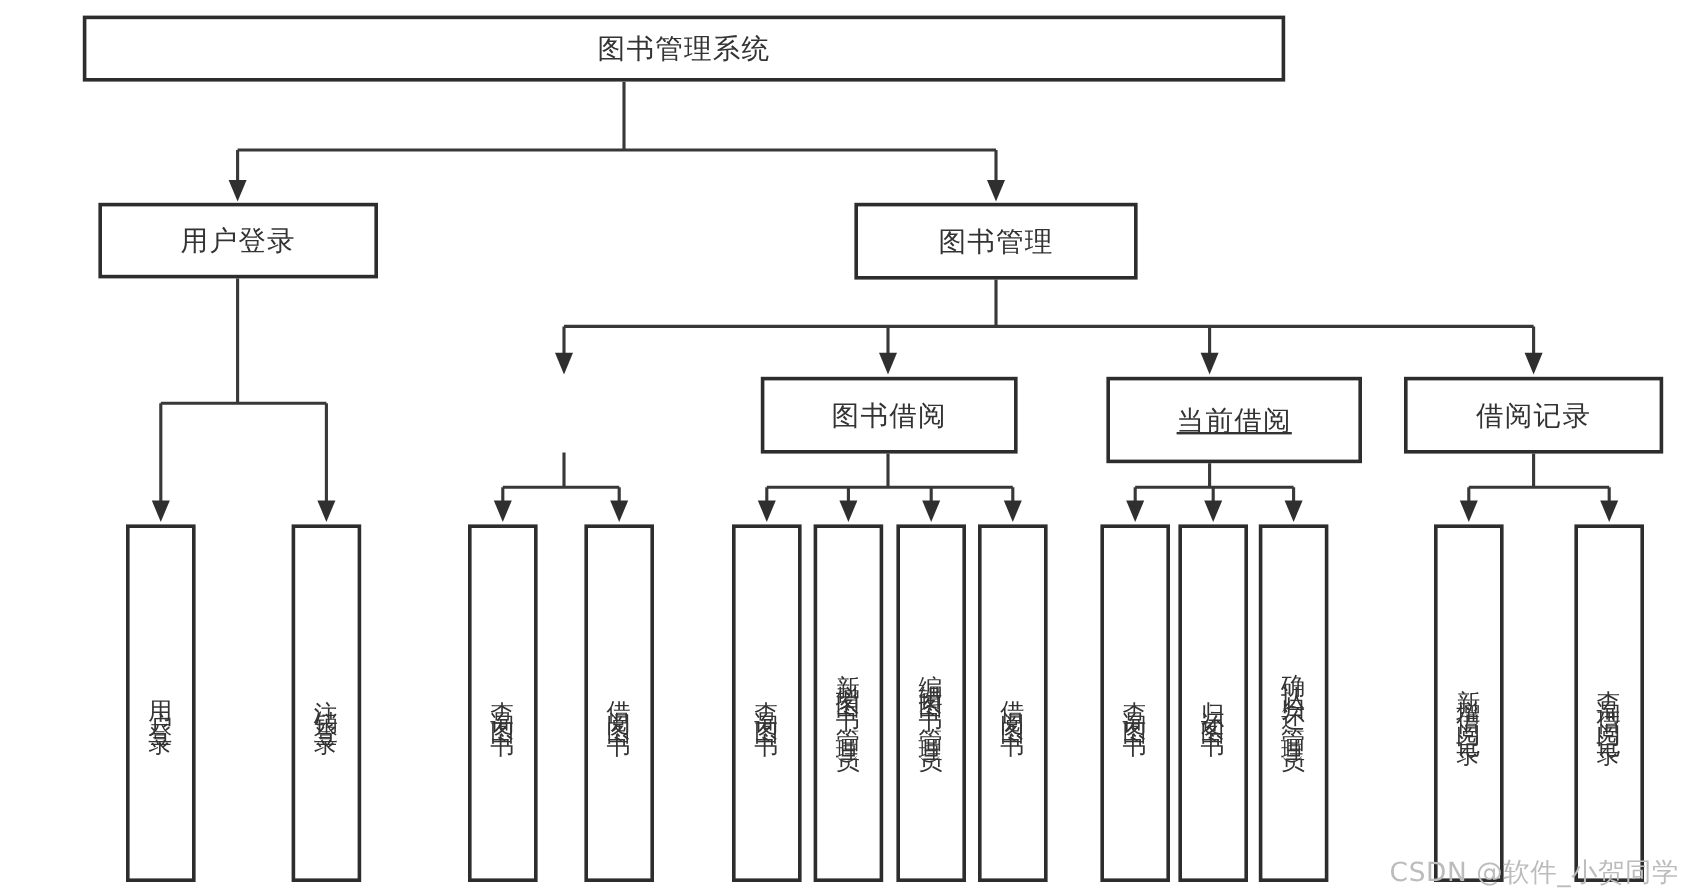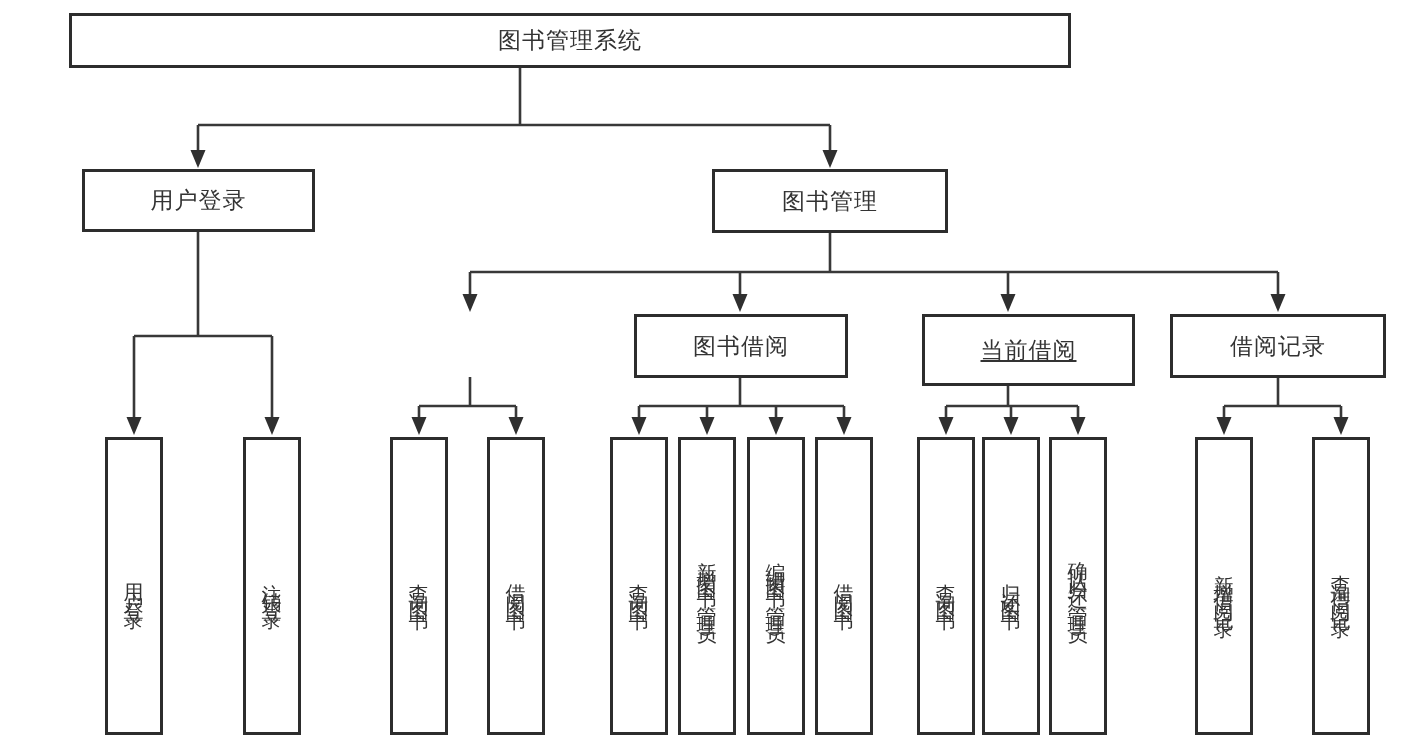--- a/index.html
+++ b/index.html
@@ -160,14 +160,15 @@
   <div class="box lf l10">
     <span class="vtext">确认归还（管理员）</span>
   </div>
   <div class="box lf l11">
     <span class="vtext">新增借阅记录</span>
   </div>
   <div class="box lf l12">
     <span class="vtext">查询借阅记录</span>
   </div>
 
+  <div class="watermark">CSDN @软件_小贺同学</div>
 
 </div>
 
 </body></html>

